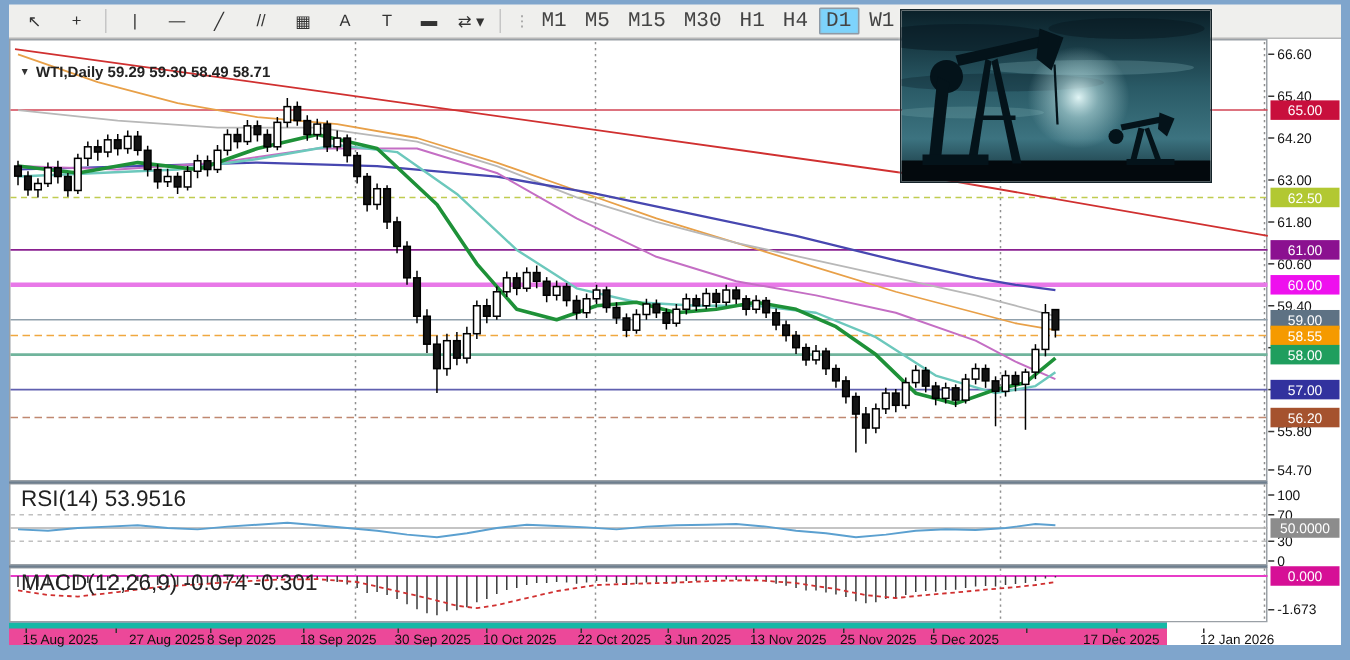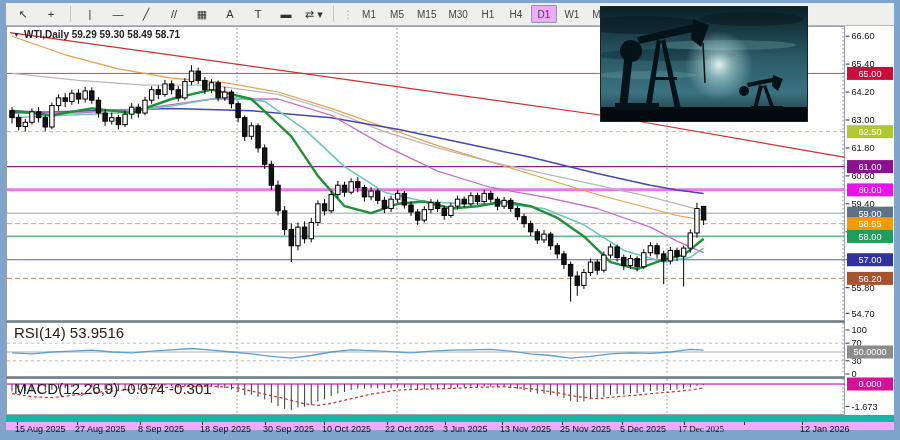--- a/index.html
+++ b/index.html
@@ -7,29 +7,29 @@
   .win{position:relative;width:900px;height:440px;background:#7fa5cc;
        font-family:"Liberation Sans",sans-serif;overflow:hidden;}
   .toolbar{position:absolute;left:6px;top:3px;width:888px;height:23px;
            background:#efefed;border-bottom:1px solid #b8b8b8;
            display:flex;align-items:center;padding:0 4px;gap:2px;}
   .tool-btn{width:26px;height:19px;display:flex;align-items:center;justify-content:center;
             font-size:11px;color:#333;border:1px solid transparent;border-radius:2px;cursor:default;}
   .tb-sep{width:1px;height:16px;background:#c6c6c6;margin:0 4px;}
   .tb-grip{color:#9a9a9a;font-size:10px;letter-spacing:-2px;margin:0 3px;}
   .tf-btn{min-width:26px;height:18px;padding:0 4px;display:flex;align-items:center;justify-content:center;
-          font-size:10px;color:#444;border:1px solid transparent;border-radius:1px;}
-  .tf-btn.active{background:#f0abfc;border:1px solid #8e9aa6;box-shadow:inset 0 0 1px #aaa;}
+          font-size:14px;color:#444;border:1px solid transparent;border-radius:1px;font-family:Liberation Mono, monospace;}
+  .tf-btn.active{background:#7dd3fc;border:1px solid #8e9aa6;box-shadow:inset 0 0 1px #aaa;}
   .chart-wrap{position:absolute;left:6px;top:26px;width:888px;height:404px;background:#fff;}
-  .sym-title{position:absolute;left:7px;top:3px;font-size:10px;font-weight:600;color:#222;
+  .sym-title{position:absolute;left:7px;top:17px;font-size:10px;font-weight:600;color:#222;
              display:flex;align-items:center;gap:4px;z-index:4;}
   .sym-title .dd{font-size:7px;color:#333;}
   .ind-label{position:absolute;font-size:15px;color:#222;z-index:4;}
-  .dates{position:absolute;left:0;top:389px;width:888px;height:15px;background:#f0abfc;
-         border-top:7px solid #14b8a6;z-index:3;}
+  .dates{position:absolute;left:0;top:389px;width:772px;height:15px;background:#ec4899;
+         border-top:4px solid #14b8a6;z-index:3;}
   .dates .dlab{position:absolute;top:2px;font-size:9px;color:#111;white-space:nowrap;}
   .dates .dtick{position:absolute;top:0;width:1px;height:3px;background:#333;}
   .photo{position:absolute;left:600px;top:6px;width:208px;height:116px;z-index:6;
          border:1px solid #16242a;box-shadow:0 0 0 1px rgba(255,255,255,.15);}
   svg text{font-family:"Liberation Sans",sans-serif;}
 </style>
 </head>
 <body>
 
 <div class="win">
@@ -494,41 +494,41 @@
       <span>WTI,Daily  59.29 59.30 58.49 58.71</span>
     </div>
 
     <div class="ind-label" style="left:8px;top:298px;">RSI(14) 53.9516</div>
     <div class="ind-label" style="left:8px;top:354px;">MACD(12,26,9) -0.074 -0.301</div>
 
     <div class="dates" id="dates">
         <div class="dtick" style="left: 11px;"></div>
         <div class="dlab" style="left: 9px;">15 Aug 2025</div>
         <div class="dtick" style="left: 71px;"></div>
-        <div class="dlab" style="left: 69px;">27 Aug 2025</div>
+        <div class="dlab" style="left: 80px;">27 Aug 2025</div>
         <div class="dtick" style="left: 134px;"></div>
         <div class="dlab" style="left: 132px;">8 Sep 2025</div>
         <div class="dtick" style="left: 196px;"></div>
         <div class="dlab" style="left: 194px;">18 Sep 2025</div>
         <div class="dtick" style="left: 259px;"></div>
         <div class="dlab" style="left: 257px;">30 Sep 2025</div>
         <div class="dtick" style="left: 318px;"></div>
         <div class="dlab" style="left: 316px;">10 Oct 2025</div>
         <div class="dtick" style="left: 381px;"></div>
         <div class="dlab" style="left: 379px;">22 Oct 2025</div>
         <div class="dtick" style="left: 439px;"></div>
         <div class="dlab" style="left: 437px;">3 Jun 2025</div>
         <div class="dtick" style="left: 496px;"></div>
         <div class="dlab" style="left: 494px;">13 Nov 2025</div>
         <div class="dtick" style="left: 556px;"></div>
         <div class="dlab" style="left: 554px;">25 Nov 2025</div>
         <div class="dtick" style="left: 616px;"></div>
         <div class="dlab" style="left: 614px;">5 Dec 2025</div>
         <div class="dtick" style="left: 678px;"></div>
-        <div class="dlab" style="left: 672px; font-family: Liberation Serif, serif;">17 Dec 2025</div>
+        <div class="dlab" style="left: 716px;">17 Dec 2025</div>
         <div class="dtick" style="left: 738px;"></div>
         <div class="dlab" style="left: 736px; margin-top: 40px;">30 Dec 2025</div>
         <div class="dtick" style="left: 796px;"></div>
         <div class="dlab" style="left: 794px;">12 Jan 2026</div>
       </div>
   </div>
 
   <div class="photo">
     <svg width="206" height="114" viewBox="0 0 206 114">
       <defs>

